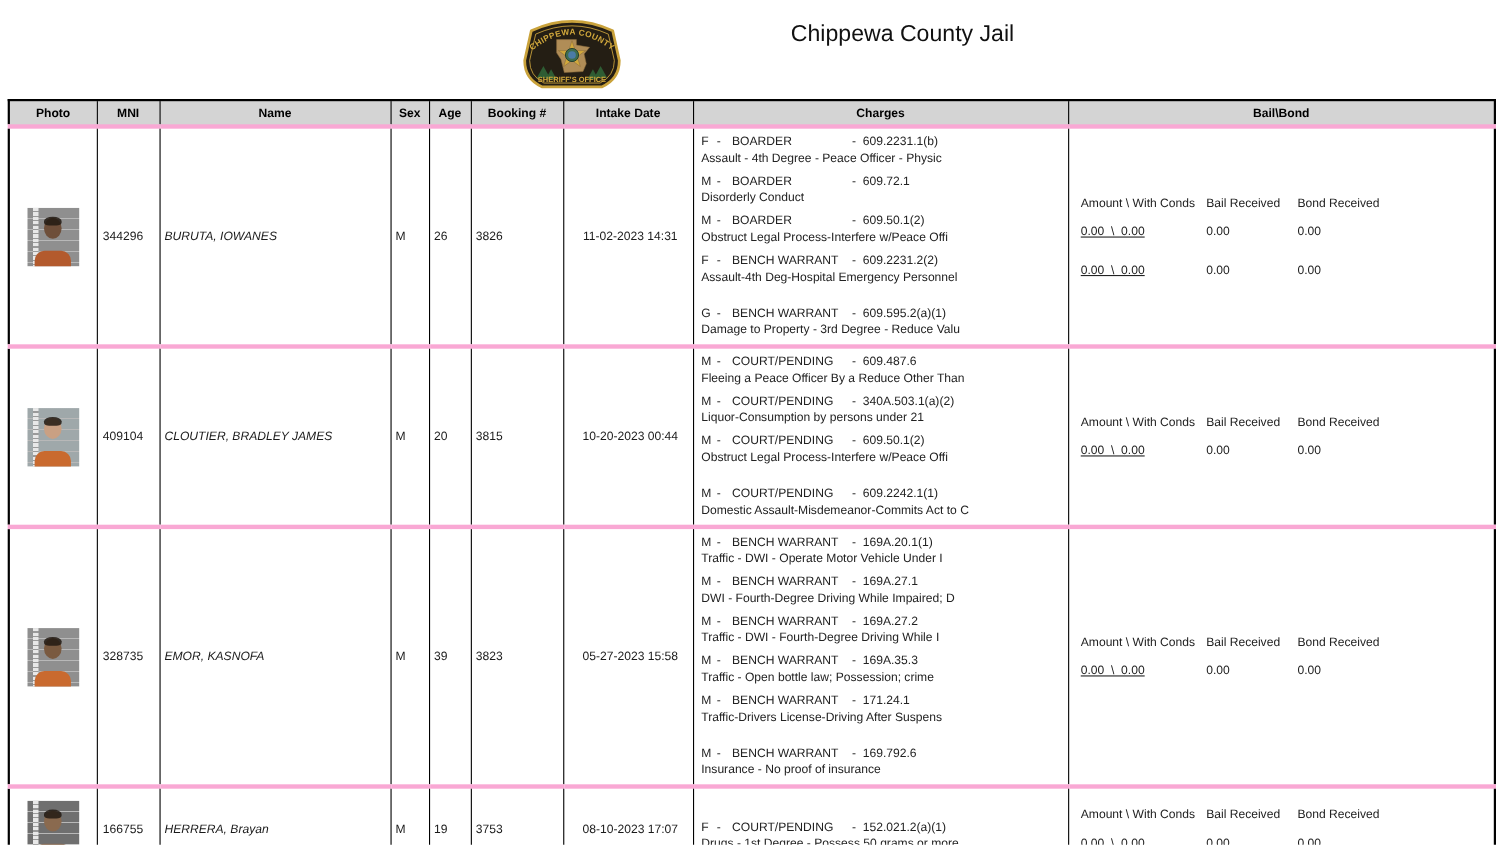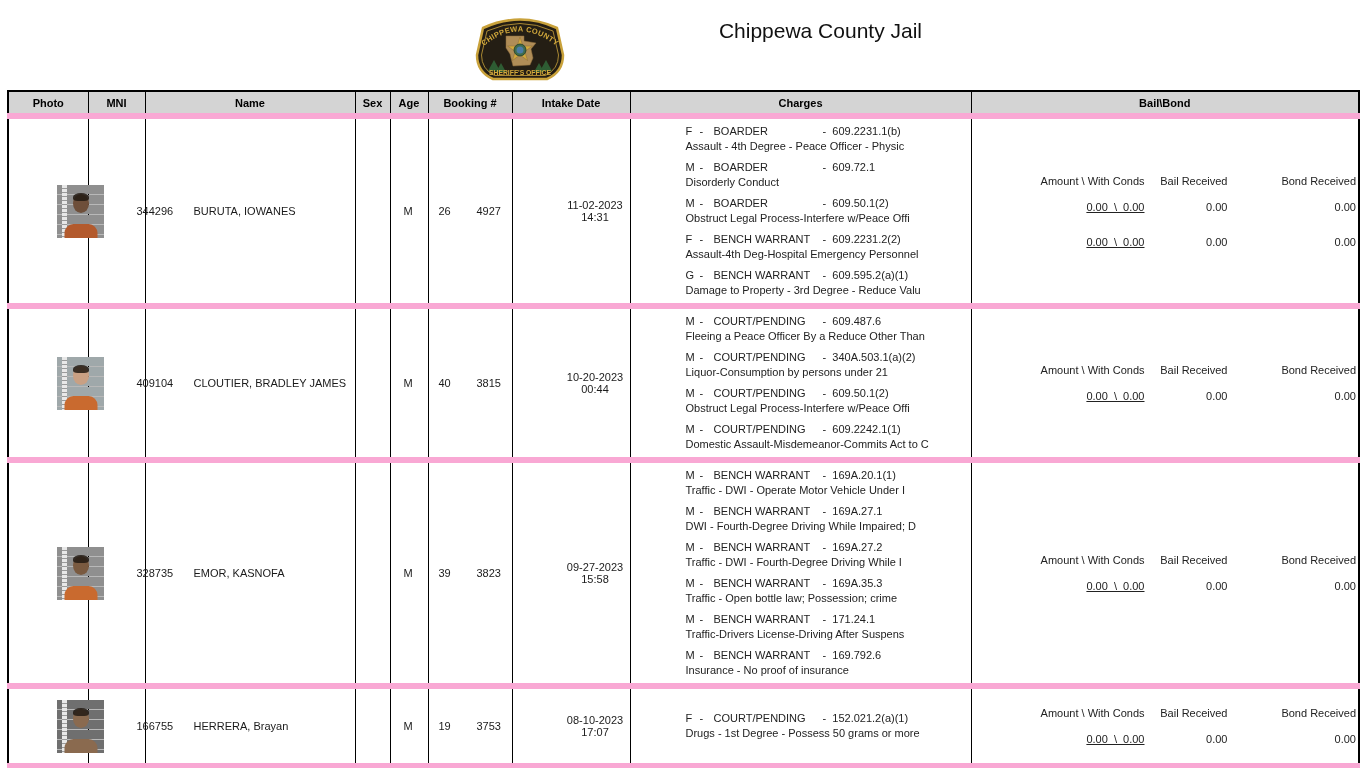--- a/index.html
+++ b/index.html
@@ -15,52 +15,52 @@
   
   table.roster{
     border-collapse:collapse;table-layout:fixed;width:1351px;
     margin:90px 0 0 7px;border:2px solid #000;
   }
   .roster th{
     background:#d4d4d4;border:1px solid #000;font-size:11px;font-weight:bold;
     height:19px;padding:1px 2px;text-align:center;color:#000;margin-top:13px;
   }
   .roster td{border:1px solid #000;vertical-align:middle;font-size:11px;padding:0;}
-  .roster tbody tr>td{border-top:6px solid #f9a8d4;padding-left:48px;}
+  .roster tbody tr>td{border-top:4px solid #f9a8d4;}
   td.c-photo{text-align:center;}
   td.c-mni{padding-left:5px;}
-  td.c-name{padding-left:4px;}
+  td.c-name{padding-left:4px;font-style:italic;}
   td.c-sex,td.c-age,td.c-book{padding-left:4px;}
   td.c-intake{padding-left:4px;text-align:center;}
   
   .mug{width:47px;height:53px;margin:6px auto;position:relative;overflow:hidden;
        background:repeating-linear-gradient(to bottom,var(--wall,#8f8f8f) 0 9px,rgba(0,0,0,.28) 9px 10px);}
   .mug-strip{position:absolute;left:5px;top:0;bottom:0;width:5px;
        background:repeating-linear-gradient(to bottom,#e8e8e8 0 3px,#9a9a9a 3px 4px);}
   .mug-head{position:absolute;left:50%;transform:translateX(-50%);top:9px;width:16px;height:19px;
        border-radius:50%;background:var(--skin,#7a5a40);}
   .mug-head::before{content:"";position:absolute;left:0;right:0;top:-1px;height:8px;
        border-radius:50% 50% 30% 30%;background:#221a13;opacity:.85;}
   .mug-body{position:absolute;left:50%;transform:translateX(-50%);bottom:-3px;width:33px;height:17px;
        border-radius:9px 9px 0 0;background:var(--shirt,#c96a2f);}
   
   .charges-box{min-height:64px;display:flex;flex-direction:column;justify-content:center;
        padding:5px 4px 5px 7px;color:#222;}
   .charge{margin-bottom:6px;}
-  .charge:last-child{margin-bottom:0;}
+  .charge:last-child{margin-bottom:0;margin-top:12px;}
   .charge-top{line-height:15px;white-space:nowrap;}
   .lv{display:inline-block;width:14px;}
   .sep{display:inline-block;width:14px;}
   .sep::before{content:"-";}
   .st{display:inline-block;width:109px;}
   .code::before{content:"-\00a0\00a0";}
   .charge-desc{line-height:15px;white-space:nowrap;}
   
   .bail-box{padding:4px 2px 4px 11px;color:#222;}
-  .bail-head,.bail-line{display:grid;grid-template-columns:114px 83px auto;line-height:14px;text-align:right;}
+  .bail-head,.bail-line{display:grid;grid-template-columns:114px 83px auto;line-height:14px;}
   .bail-line{margin-top:12px;}
   .bail-line + .bail-line{margin-top:21px;}
   .b-amt{white-space:pre;text-decoration:underline;}
   .empty-row td{height:56px;}
 </style>
 </head>
 <body>
 
 <div class="hdr">
   <div class="badge">
@@ -120,21 +120,21 @@
       <div class="mug" style="--wall: #8f8f8f; --skin: #6e4f3a; --shirt: #b35a2d;">
         <div class="mug-strip"></div>
         <div class="mug-head"></div>
         <div class="mug-body"></div>
       </div>
     </td>
     <td class="c-mni">344296</td>
     <td class="c-name">BURUTA, IOWANES</td>
     <td class="c-sex">M</td>
     <td class="c-age">26</td>
-    <td class="c-book">4927</td>
+    <td class="c-book">3826</td>
     <td class="c-intake">11-02-2023 14:31</td>
     <td class="c-charges">
       <div class="charges-box">
   <div class="charge">
     <div class="charge-top">
       <span class="lv">F</span><span class="sep"></span><span class="st">BOARDER</span><span class="code">609.2231.1(b)</span>
     </div>
     <div class="charge-desc">Assault - 4th Degree - Peace Officer - Physic</div>
   </div>
 
@@ -195,21 +195,21 @@
     <td class="c-photo">
       <div class="mug" style="--wall: #9fa8aa; --skin: #c9a083; --shirt: #c96a2f;">
         <div class="mug-strip"></div>
         <div class="mug-head"></div>
         <div class="mug-body"></div>
       </div>
     </td>
     <td class="c-mni">409104</td>
     <td class="c-name">CLOUTIER, BRADLEY JAMES</td>
     <td class="c-sex">M</td>
-    <td class="c-age">40</td>
+    <td class="c-age">20</td>
     <td class="c-book">3815</td>
     <td class="c-intake">10-20-2023 00:44</td>
     <td class="c-charges">
       <div class="charges-box">
   <div class="charge">
     <div class="charge-top">
       <span class="lv">M</span><span class="sep"></span><span class="st">COURT/PENDING</span><span class="code">609.487.6</span>
     </div>
     <div class="charge-desc">Fleeing a Peace Officer By a Reduce Other Than</div>
   </div>
@@ -260,21 +260,21 @@
         <div class="mug-strip"></div>
         <div class="mug-head"></div>
         <div class="mug-body"></div>
       </div>
     </td>
     <td class="c-mni">328735</td>
     <td class="c-name">EMOR, KASNOFA</td>
     <td class="c-sex">M</td>
     <td class="c-age">39</td>
     <td class="c-book">3823</td>
-    <td class="c-intake">09-27-2023 15:58</td>
+    <td class="c-intake">05-27-2023 15:58</td>
     <td class="c-charges">
       <div class="charges-box">
   <div class="charge">
     <div class="charge-top">
       <span class="lv">M</span><span class="sep"></span><span class="st">BENCH WARRANT</span><span class="code">169A.20.1(1)</span>
     </div>
     <div class="charge-desc">Traffic - DWI - Operate Motor Vehicle Under I</div>
   </div>
 
   <div class="charge">

